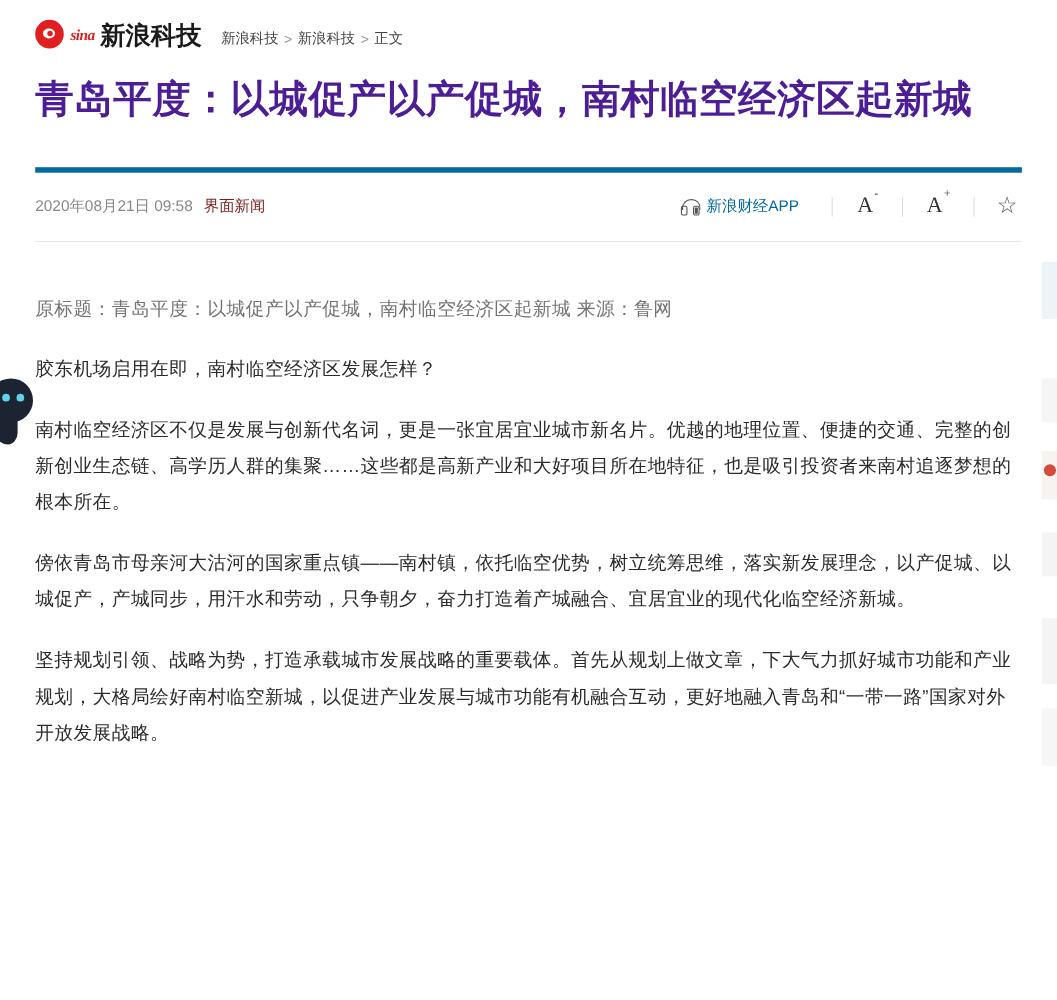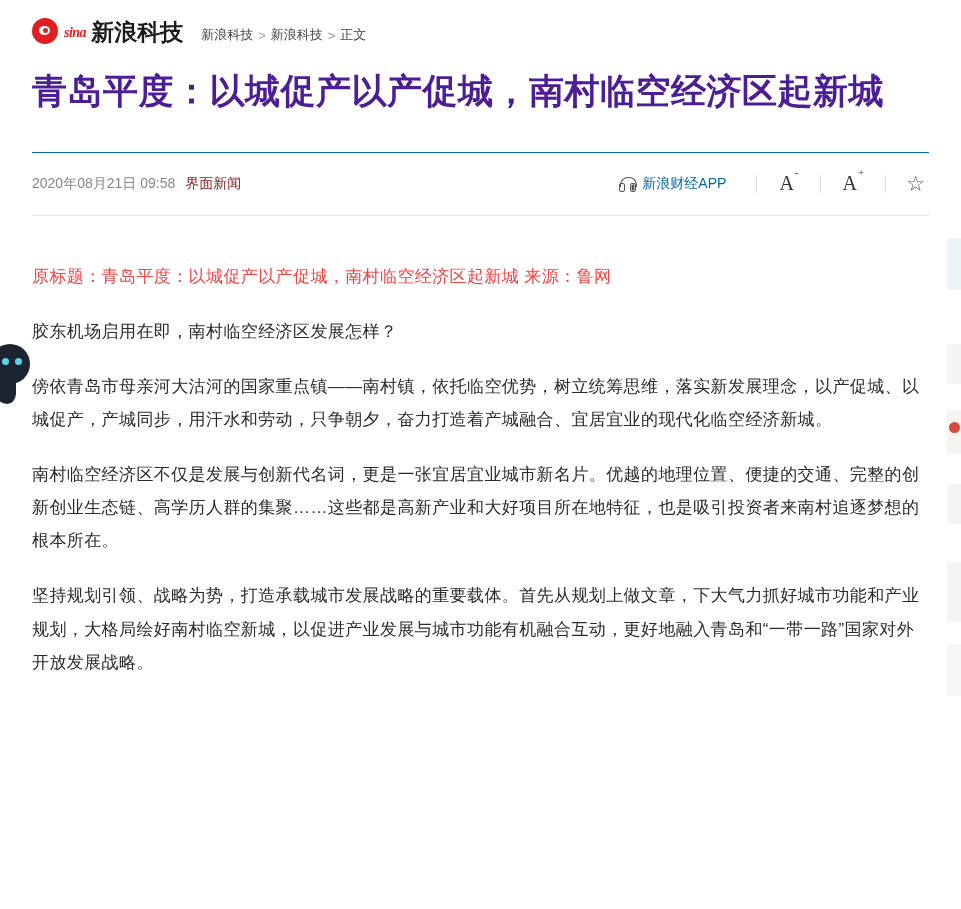--- a/index.html
+++ b/index.html
@@ -115,21 +115,21 @@
     font-weight: bold;
     color: #4c1d95;
     letter-spacing: 0.5px;
     line-height: 1.3;
     white-space: nowrap;
   }
 
   
   .meta-bar {
     margin: 38px 32px 0 32px;
-    border-top: 1px solid #0369a1;
+    border-top: 5px solid #0369a1;
     border-bottom: 1px solid #e6e6e6;
     height: 62px;
     display: flex;
     align-items: center;
     justify-content: space-between;
   }
   .meta-left {
     display: flex;
     align-items: center;
     gap: 10px;
@@ -227,21 +227,21 @@
   }
   .article-body p {
     margin: 0 0 22px 0;
   }
   .article-body p.subhead {
     font-weight: bold;
     color: #111;
     margin-bottom: 22px;
   }
   .source-line {
-    color: #ef4444;
+    color: #737373;
   }
 
   
   .right-rail {
     position: absolute;
     right: 0;
     top: 232px;
     width: 14px;
     bottom: 0;
     pointer-events: none;
@@ -348,22 +348,22 @@
       <span class="vline"></span>
       <span class="font-btn"><span>A</span><sup>+</sup></span>
       <span class="vline"></span>
       <span class="star-btn">☆</span>
     </div>
   </div>
 
   <div class="article-body">
     <p class="source-line">原标题：青岛平度：以城促产以产促城，南村临空经济区起新城 来源：鲁网</p>
     <p>胶东机场启用在即，南村临空经济区发展怎样？</p>
+    <p>南村临空经济区不仅是发展与创新代名词，更是一张宜居宜业城市新名片。优越的地理位置、便捷的交通、完整的创新创业生态链、高学历人群的集聚……这些都是高新产业和大好项目所在地特征，也是吸引投资者来南村追逐梦想的根本所在。</p>
     <p>傍依青岛市母亲河大沽河的国家重点镇——南村镇，依托临空优势，树立统筹思维，落实新发展理念，以产促城、以城促产，产城同步，用汗水和劳动，只争朝夕，奋力打造着产城融合、宜居宜业的现代化临空经济新城。</p>
-    <p>南村临空经济区不仅是发展与创新代名词，更是一张宜居宜业城市新名片。优越的地理位置、便捷的交通、完整的创新创业生态链、高学历人群的集聚……这些都是高新产业和大好项目所在地特征，也是吸引投资者来南村追逐梦想的根本所在。</p>
     <p>坚持规划引领、战略为势，打造承载城市发展战略的重要载体。首先从规划上做文章，下大气力抓好城市功能和产业规划，大格局绘好南村临空新城，以促进产业发展与城市功能有机融合互动，更好地融入青岛和“一带一路”国家对外开放发展战略。</p>
   </div>
 
   <div class="right-rail">
     <div class="rail-box rail-1"></div>
     <div class="rail-box rail-2"></div>
     <div class="rail-box rail-3"></div>
     <div class="rail-dot"></div>
     <div class="rail-box rail-4"></div>
     <div class="rail-box rail-5"></div>

